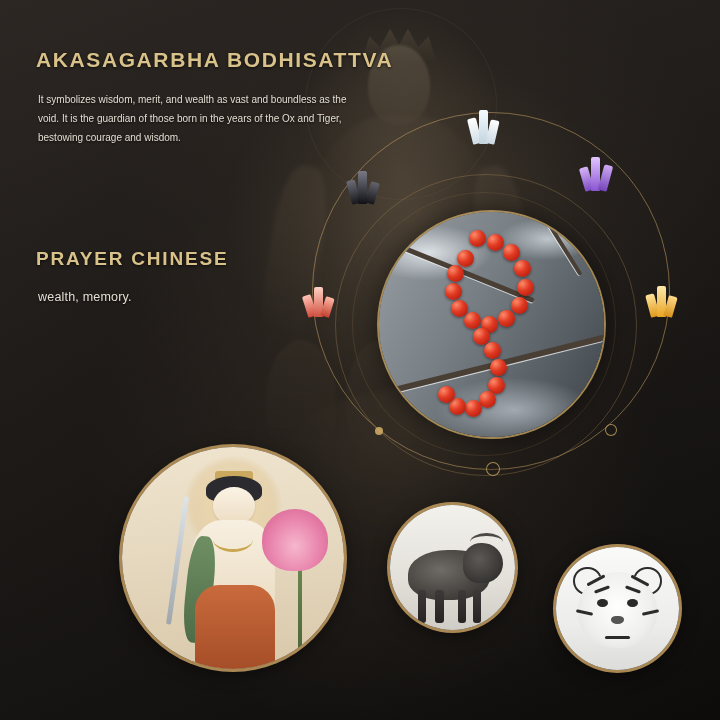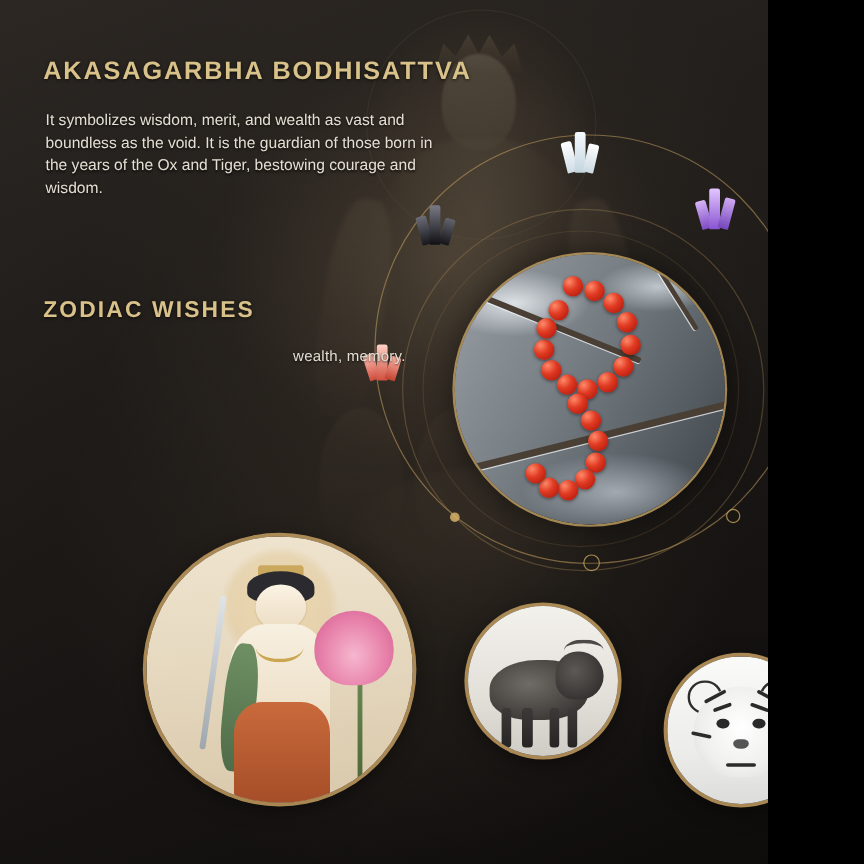--- a/index.html
+++ b/index.html
@@ -5,21 +5,21 @@
   html, body {
     margin: 0;
     padding: 0;
     background: #000;
   }
   body {
     font-family: "Liberation Sans", sans-serif;
   }
   #stage {
     position: relative;
-    width: 640px;
+    width: 720px;
     height: 720px;
     overflow: hidden;
     background:
       radial-gradient(ellipse 420px 380px at 58% 30%, rgba(96,82,64,0.55) 0%, rgba(48,42,35,0.30) 45%, rgba(0,0,0,0) 72%),
       radial-gradient(ellipse 520px 520px at 52% 62%, rgba(70,58,44,0.35) 0%, rgba(20,17,14,0.10) 55%, rgba(0,0,0,0) 80%),
       linear-gradient(160deg, #2c2723 0%, #24201d 25%, #1b1816 55%, #141211 80%, #0d0c0b 100%);
   }
 
   
   .bg-figure {
@@ -410,25 +410,25 @@
       <div class="stripe" style="right:16%; top:52%; width:14%; height:3px; transform:rotate(-12deg);"></div>
       <div class="stripe" style="left:40%; top:72%; width:20%; height:3px;"></div>
     </div>
   </div>
 
   <div class="txt" style="left:36px; top:48px; width:400px;" data-name="section-title-akasagarbha">
     <div class="h-title" data-name="akasagarbha-title">AKASAGARBHA BODHISATTVA</div>
   </div>
 
   <div class="txt" style="left:38px; top:90px; width:330px;" data-name="akasagarbha-description">It symbolizes wisdom, merit, and wealth as vast and boundless as the void. It is the guardian of those born in the years of the Ox and Tiger, bestowing courage and wisdom.</div>
-  <style>[data-name="akasagarbha-description"]{color:#e4ded3;font-size:13px;line-height:19px;text-shadow:0 1px 2px rgba(0,0,0,0.75);}</style>
+  <style>[data-name="akasagarbha-description"]{color:#e4ded3;font-size:10px;line-height:19px;text-shadow:0 1px 2px rgba(0,0,0,0.75);}</style>
 
   <div class="txt" style="left:36px; top:246px;" data-name="section-title-prayer-wishes">
-    <div class="h-sub" data-name="prayer-wishes-title">ZODIAC WISHES</div>
-  </div>
-
-  <div class="txt body-text" style="left:38px; top:288px; width:300px;text-align:right;" data-name="prayer-wishes-value">wealth, memory.</div>
+    <div class="h-sub" data-name="prayer-wishes-title">PRAYER CHINESE</div>
+  </div>
+
+  <div class="txt body-text" style="left:38px; top:288px; width:300px;" data-name="prayer-wishes-value">wealth, memory.</div>
 
   <div class="txt" style="left:36px; top:372px;" data-name="section-title-guard-zodiac">
   </div>
 
 
 </div>
 
 </body></html>

